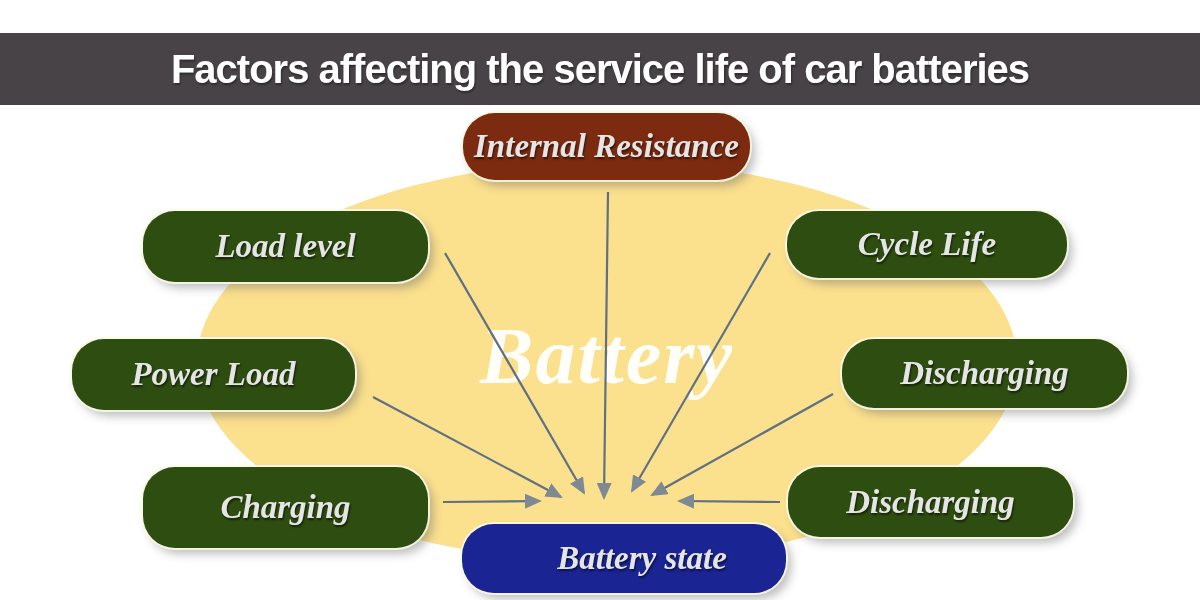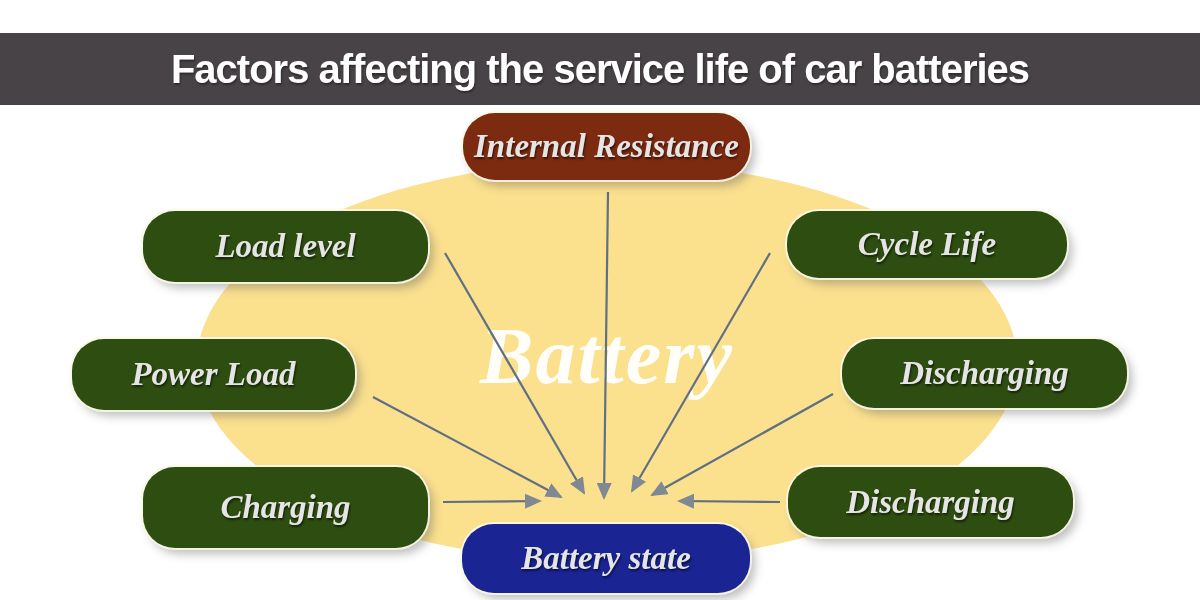--- a/index.html
+++ b/index.html
@@ -34,21 +34,21 @@
     box-shadow:0 0 0 2px rgba(248,248,230,0.9), 5px 6px 10px rgba(90,90,90,0.40);
   }
   .green{background:#2e4d10;}
   .node-internal-resistance{left:463px;top:113px;width:287px;height:67px;background:#7c2a10;}
   .node-load-level{left:143px;top:211px;width:285px;height:71px;}
   .node-cycle-life{left:787px;top:211px;width:280px;height:67px;}
   .node-power-ratio{left:72px;top:339px;width:283px;height:71px;}
   .node-temperature{left:842px;top:339px;width:285px;height:69px;}
   .node-charging{left:143px;top:467px;width:285px;height:81px;}
   .node-discharging{left:788px;top:467px;width:285px;height:70px;}
-  .node-battery-state{left:462px;top:524px;width:288px;height:69px;background:#1a2492;}
+  .node-battery-state{left:462px;top:524px;width:288px;height:69px;background:#1a2492;padding-left:36px;}
 </style>
 </head>
 <body>
 
 <div class="header">
   <div class="title">Factors affecting the service life of car batteries</div>
 </div>
 
 <div class="ellipse"></div>
 

